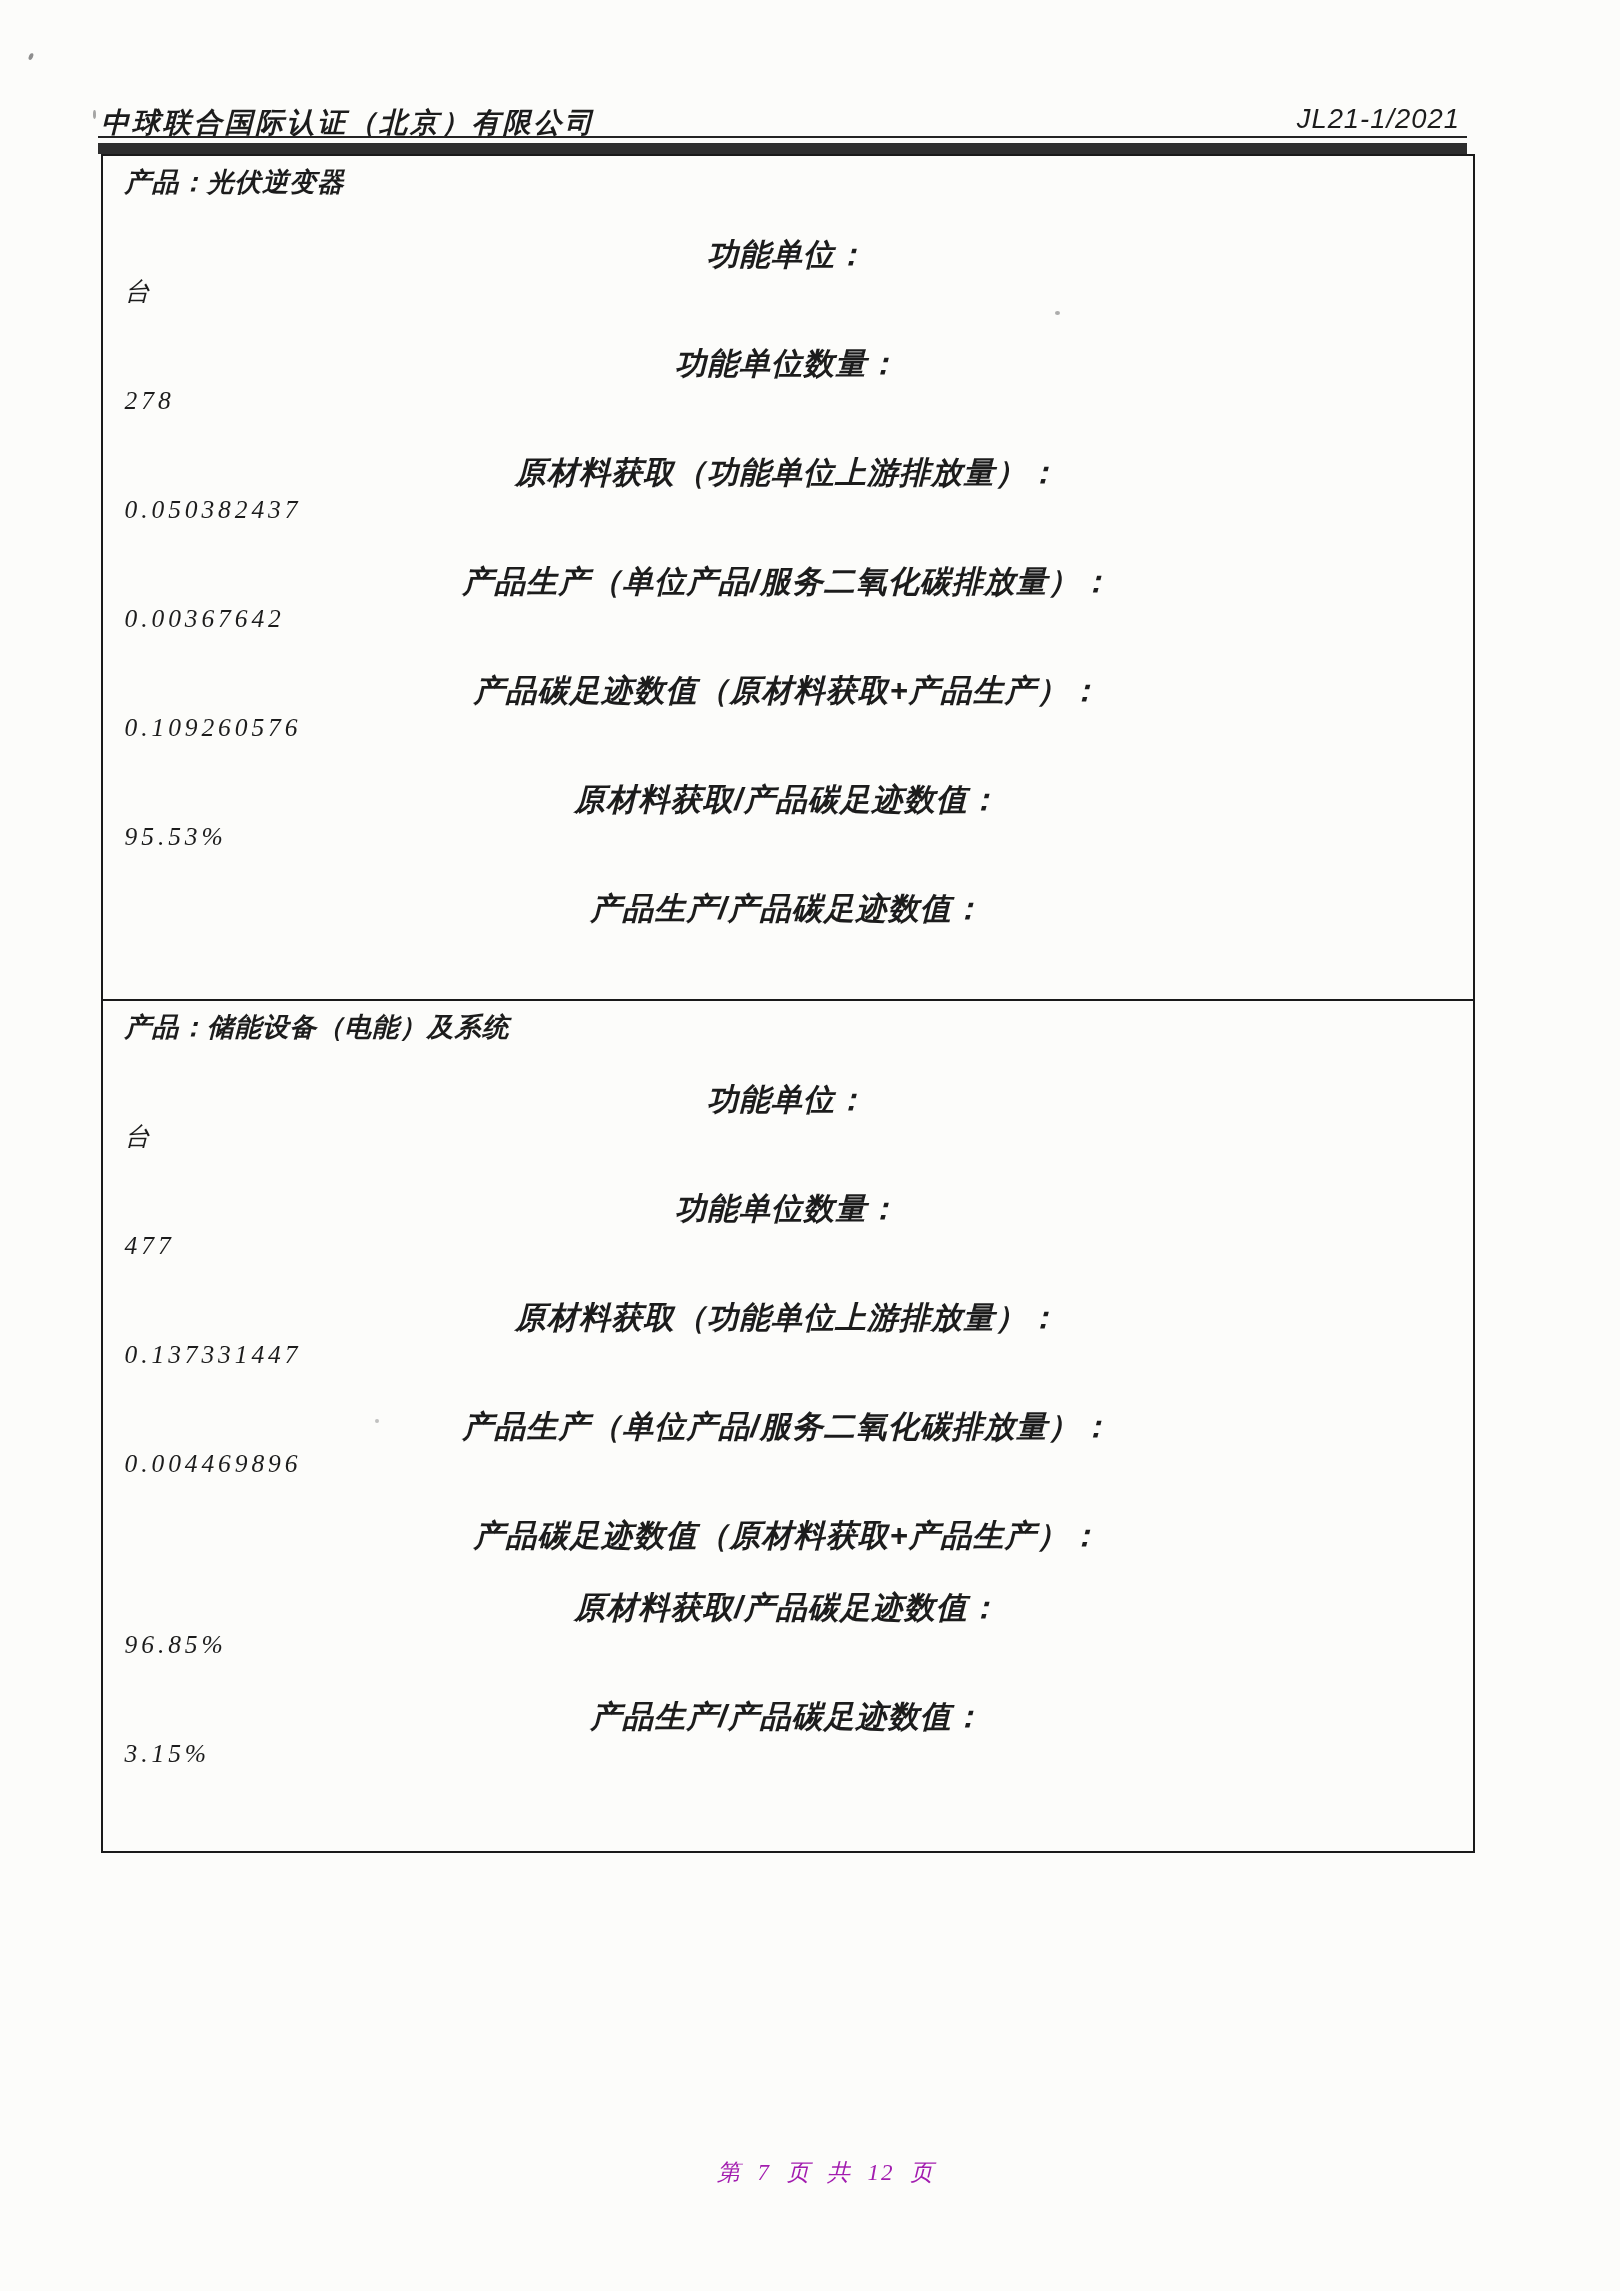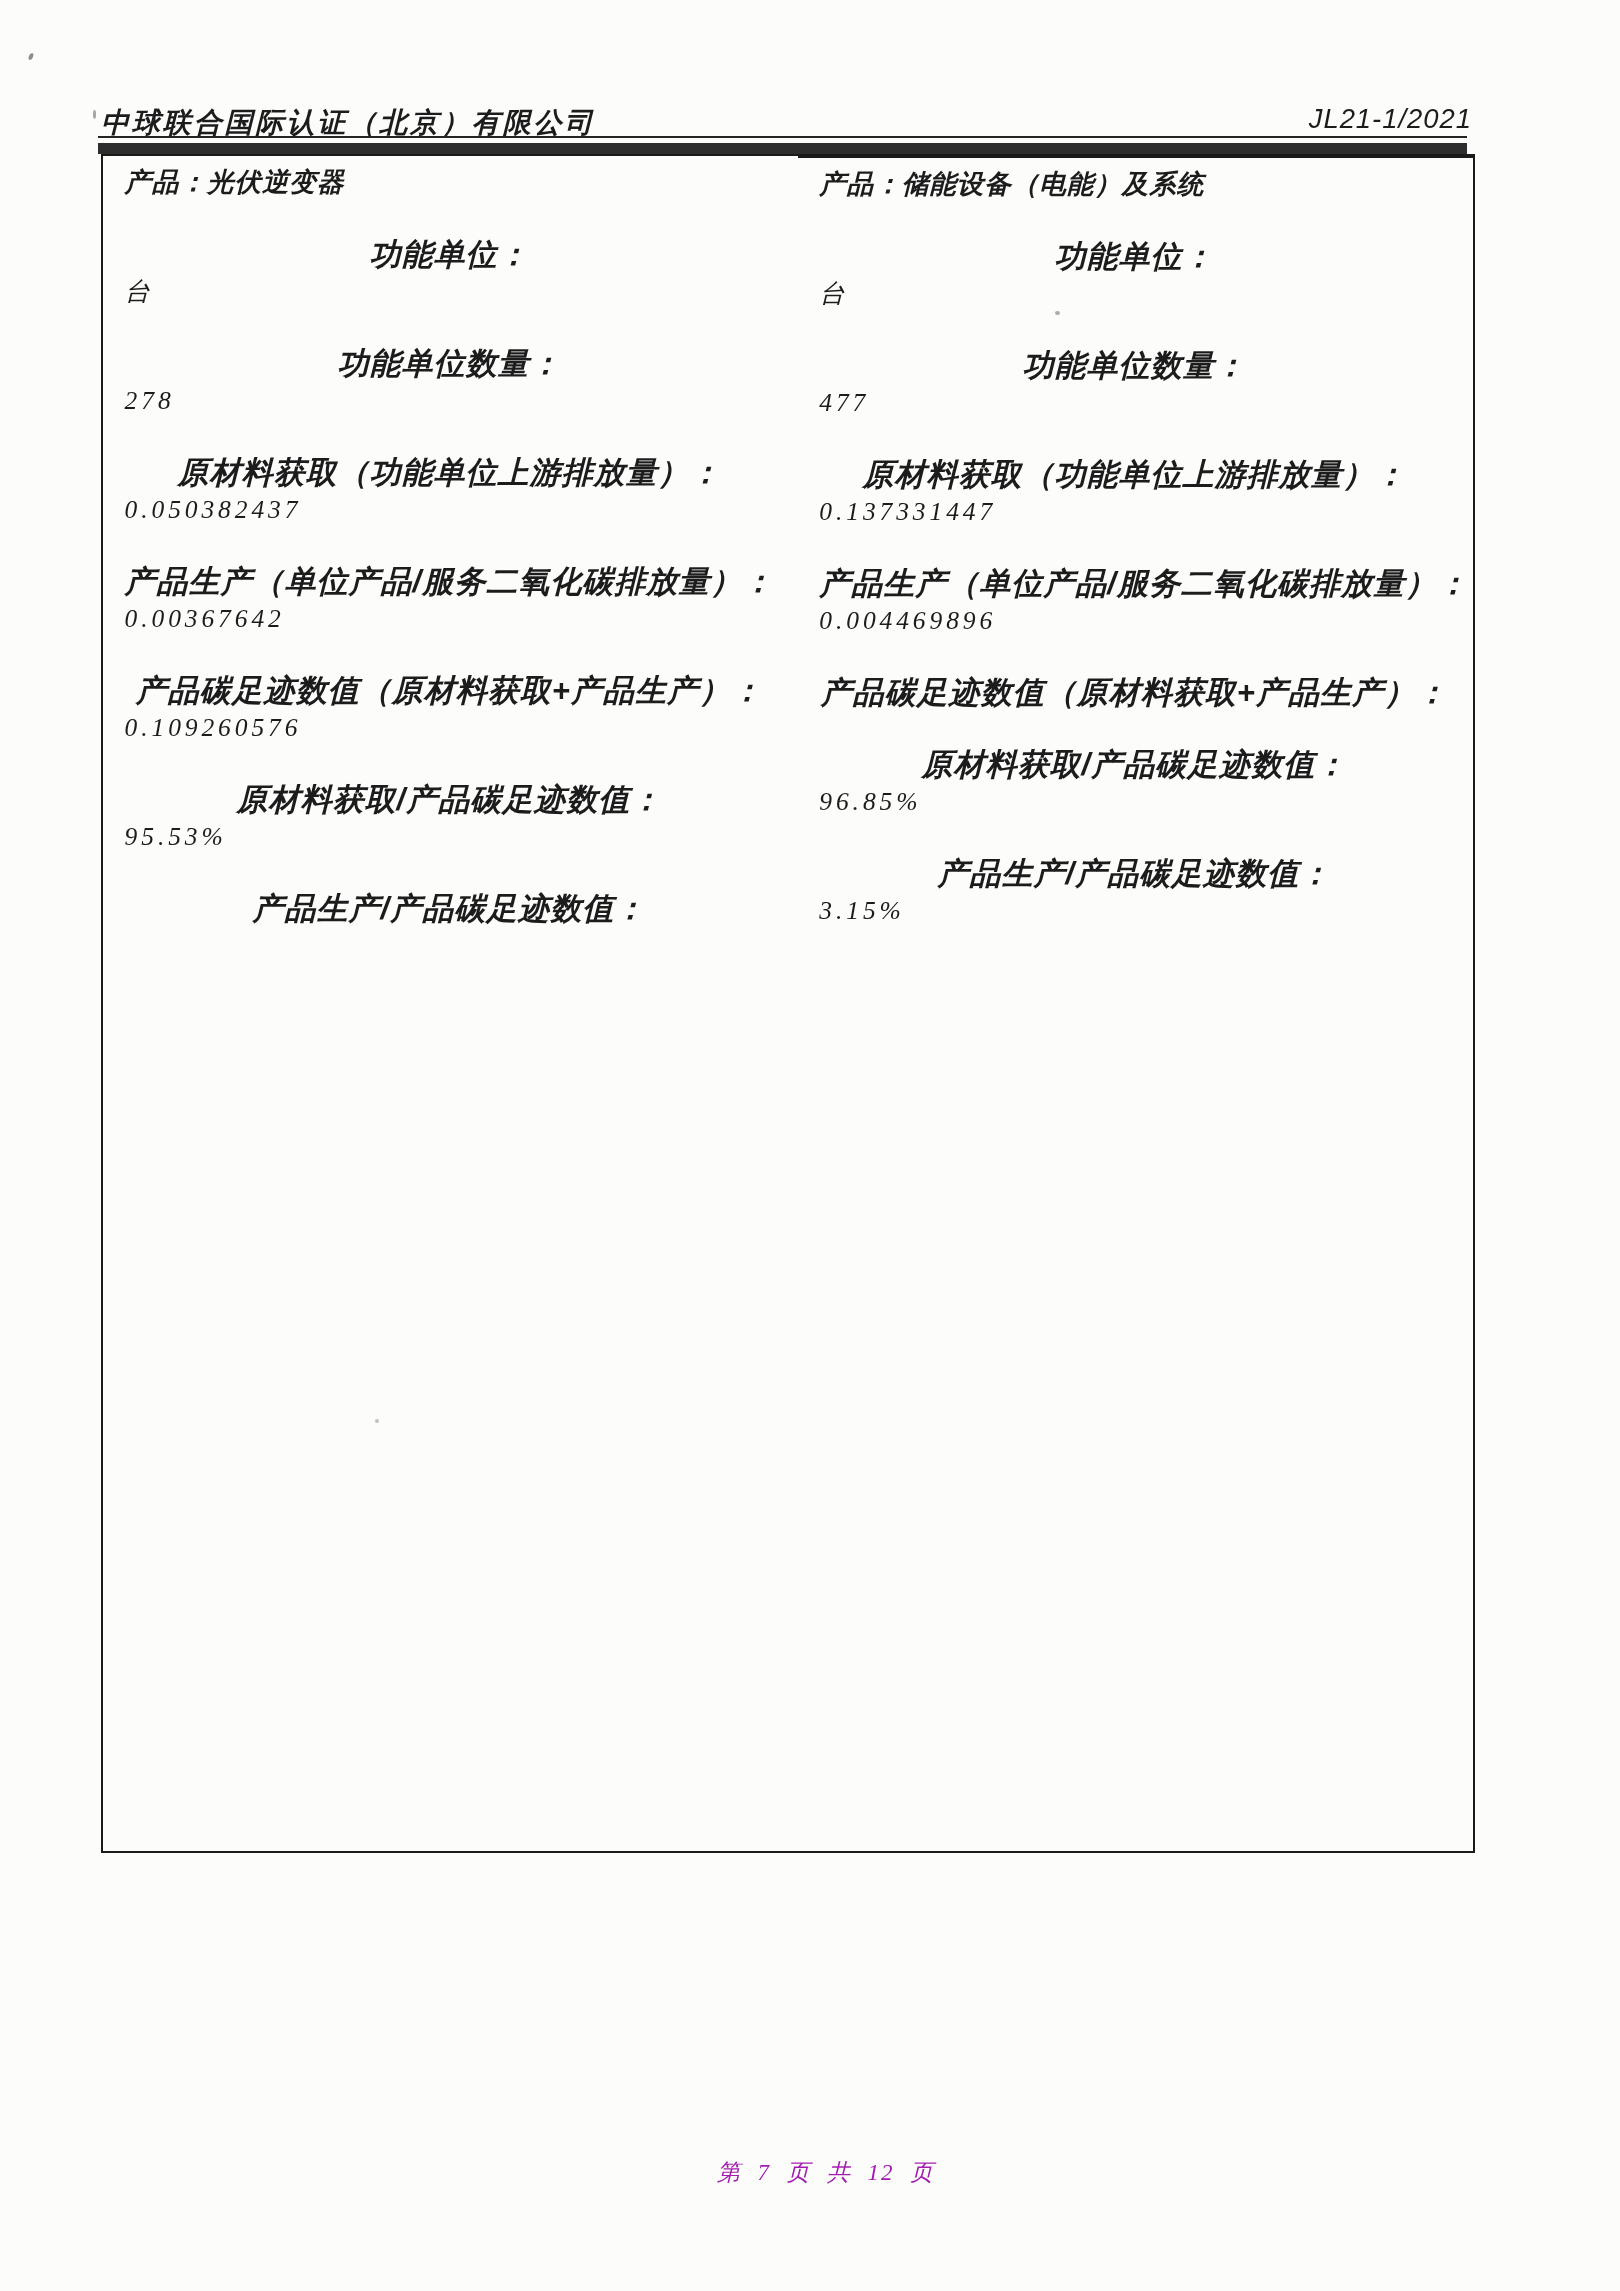--- a/index.html
+++ b/index.html
@@ -13,39 +13,39 @@
     overflow:hidden;
     font-style:italic;
   }
   
   .hdr-company{
     position:absolute;left:101px;top:104px;
     font-size:28px;font-weight:600;letter-spacing:2.9px;
     white-space:nowrap;
   }
   .hdr-doc{
-    position:absolute;top:103px;right:148px;
+    position:absolute;top:103px;right:160px;
     font-size:27.4px;font-weight:400;letter-spacing:1px;
     font-family:"Liberation Sans","DejaVu Sans",sans-serif;
   }
   .rule-thin{
     position:absolute;left:98px;top:136px;width:1369px;height:2px;
     background:#242424;
   }
   .rule-thick{
     position:absolute;left:98px;top:143px;width:1369px;height:10.8px;
     background:#2e2e2e;
   }
   
   .doc-box{
     position:absolute;left:101px;top:154px;
     width:1374px;height:1699px;
     border:2.9px solid #1a1a1a;
     box-sizing:border-box;
-    display:flex;flex-direction:row;
+    display:flex;flex-direction:column;
     background:transparent;
   }
   .section{
     box-sizing:border-box;
     padding:7.8px 23.5px 0 21.6px;
     overflow:hidden;
   }
   .section-1{height:843px;}
   .section-2{flex:1;border-top:2px solid #1a1a1a;}
   .product-line{

